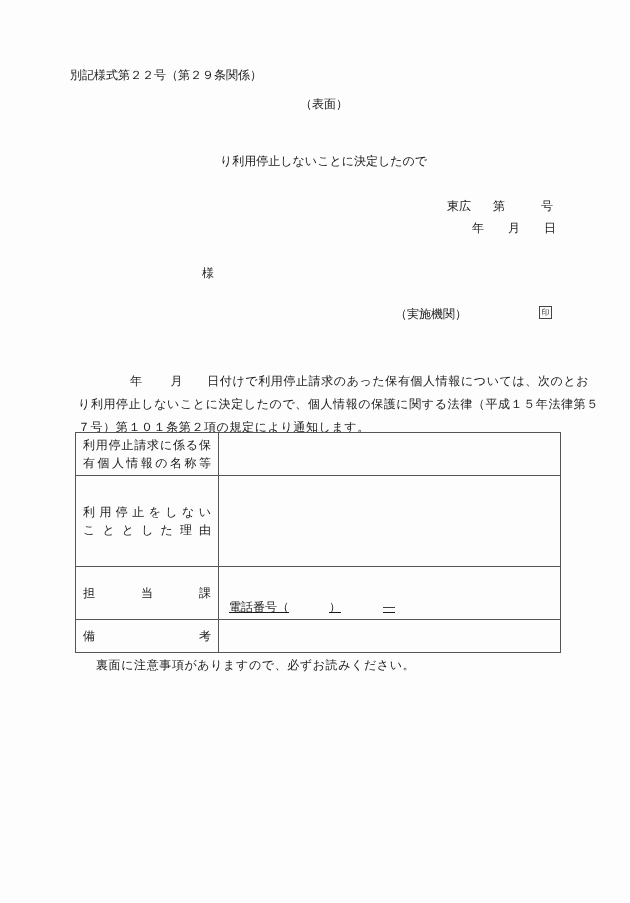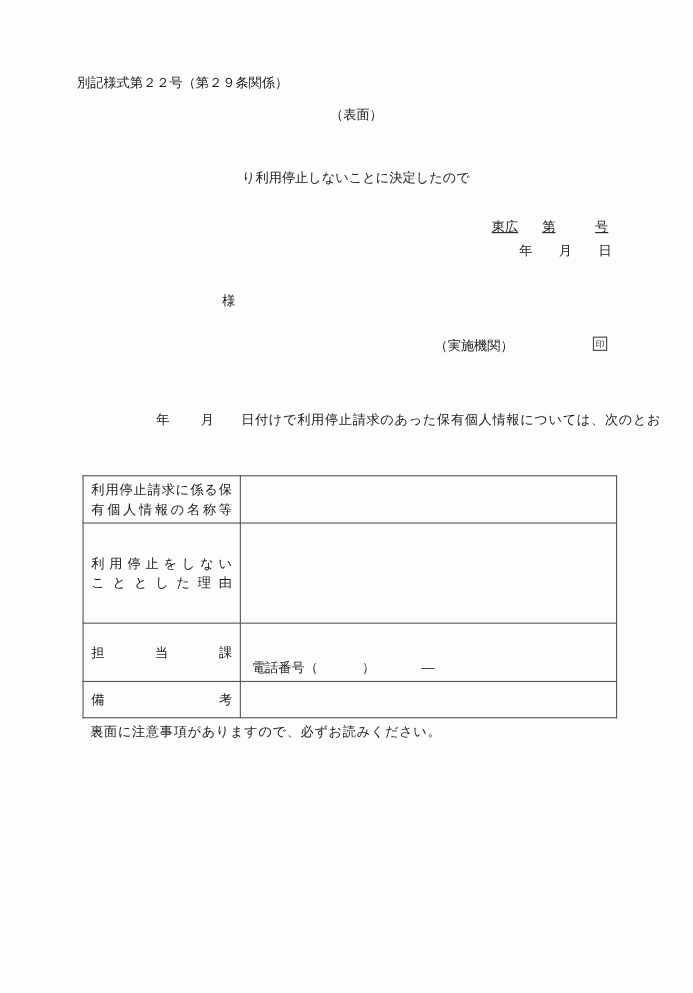--- a/index.html
+++ b/index.html
@@ -14,21 +14,21 @@
       overflow: hidden;
       font-family: "DejaVu Serif", "Liberation Serif", serif;
       color: #1a1a1a;
       font-size: 12px;
     }
     .abs { position: absolute; white-space: nowrap; }
     #form-number { left: 70px; top: 67px; }
     #side-label { left: 300px; top: 96px; }
     #doc-title { left: 220px; top: 153px; }
     #ref-number { left: 447px; top: 198px; }
-    #ref-number span { display: inline-block; text-decoration: underline; }
+    #ref-number span { display: inline-block; }
     #date-line { left: 472px; top: 220px; }
     #addressee { left: 202px; top: 265px; }
     #issuer { left: 395px; top: 306px; text-align: right; }
     #seal {
       left: 539px; top: 306px;
       width: 11px; height: 11px;
       border: 1px solid #444;
       font-size: 8px;
       line-height: 11px;
       text-align: center;
@@ -36,21 +36,21 @@
     }
     #body-text {
       position: absolute;
       left: 78px;
       top: 370px;
       width: 485px;
       line-height: 23px;
       letter-spacing: 0.6px;
       white-space: normal;
     }
-    #body-text .line { display: block; white-space: nowrap; margin-left: 12px; }
+    #body-text .line { display: block; white-space: nowrap; }
     #notice-table {
       position: absolute;
       left: 75px;
       top: 432px;
       width: 486px;
       border-collapse: collapse;
     }
     #notice-table td {
       border: 1px solid #555;
       padding: 0;
@@ -71,24 +71,25 @@
     .row3 { height: 53px; }
     .row4 { height: 33px; }
     .phone-cell {
       position: relative;
     }
     .phone {
       position: absolute;
       left: 10px;
       bottom: 3px;
       white-space: nowrap;
+      text-decoration: underline;
     }
     .phone .gap1 { display: inline-block; width: 40px; }
     .phone .gap2 { display: inline-block; width: 42px; }
-    #footer-note { left: 82px; top: 657px; letter-spacing: 0.6px; }
+    #footer-note { left: 96px; top: 657px; letter-spacing: 0.6px; }
   </style>
 </head>
 <body>
 
 <div class="abs" id="form-number">別記様式第２２号（第２９条関係）</div>
 <div class="abs" id="side-label">（表面）</div>
 <div class="abs" id="doc-title">り利用停止しないことに決定したので</div>
 
 <div class="abs" id="ref-number">
   <span>東広</span><span style="width:22px"></span><span>第</span><span style="width:36px"></span><span>号</span>
@@ -97,20 +98,22 @@
   <span>年</span><span style="display:inline-block;width:24px"></span><span>月</span><span style="display:inline-block;width:24px"></span><span>日</span>
 </div>
 
 <div class="abs" id="addressee">様</div>
 
 <div class="abs" id="issuer">（実施機関）</div>
 <div class="abs" id="seal">印</div>
 
 <div id="body-text">
   <span class="line"><span style="display:inline-block;width:52px"></span><span>年</span><span style="display:inline-block;width:28px"></span><span>月</span><span style="display:inline-block;width:24px"></span><span>日付けで利用停止請求のあった保有個人情報については、次のとお</span></span>
+  <span class="line">り利用停止しないことに決定したので、個人情報の保護に関する法律（平成１５年法律第５</span>
+  <span class="line">７号）第１０１条第２項の規定により通知します。</span>
 </div>
 
 <table id="notice-table">
   <tbody>
       <tr class="row1">
     <td class="label">
       <div class="justify">
         <span>利</span>
             <span>用</span>
             <span>停</span>

